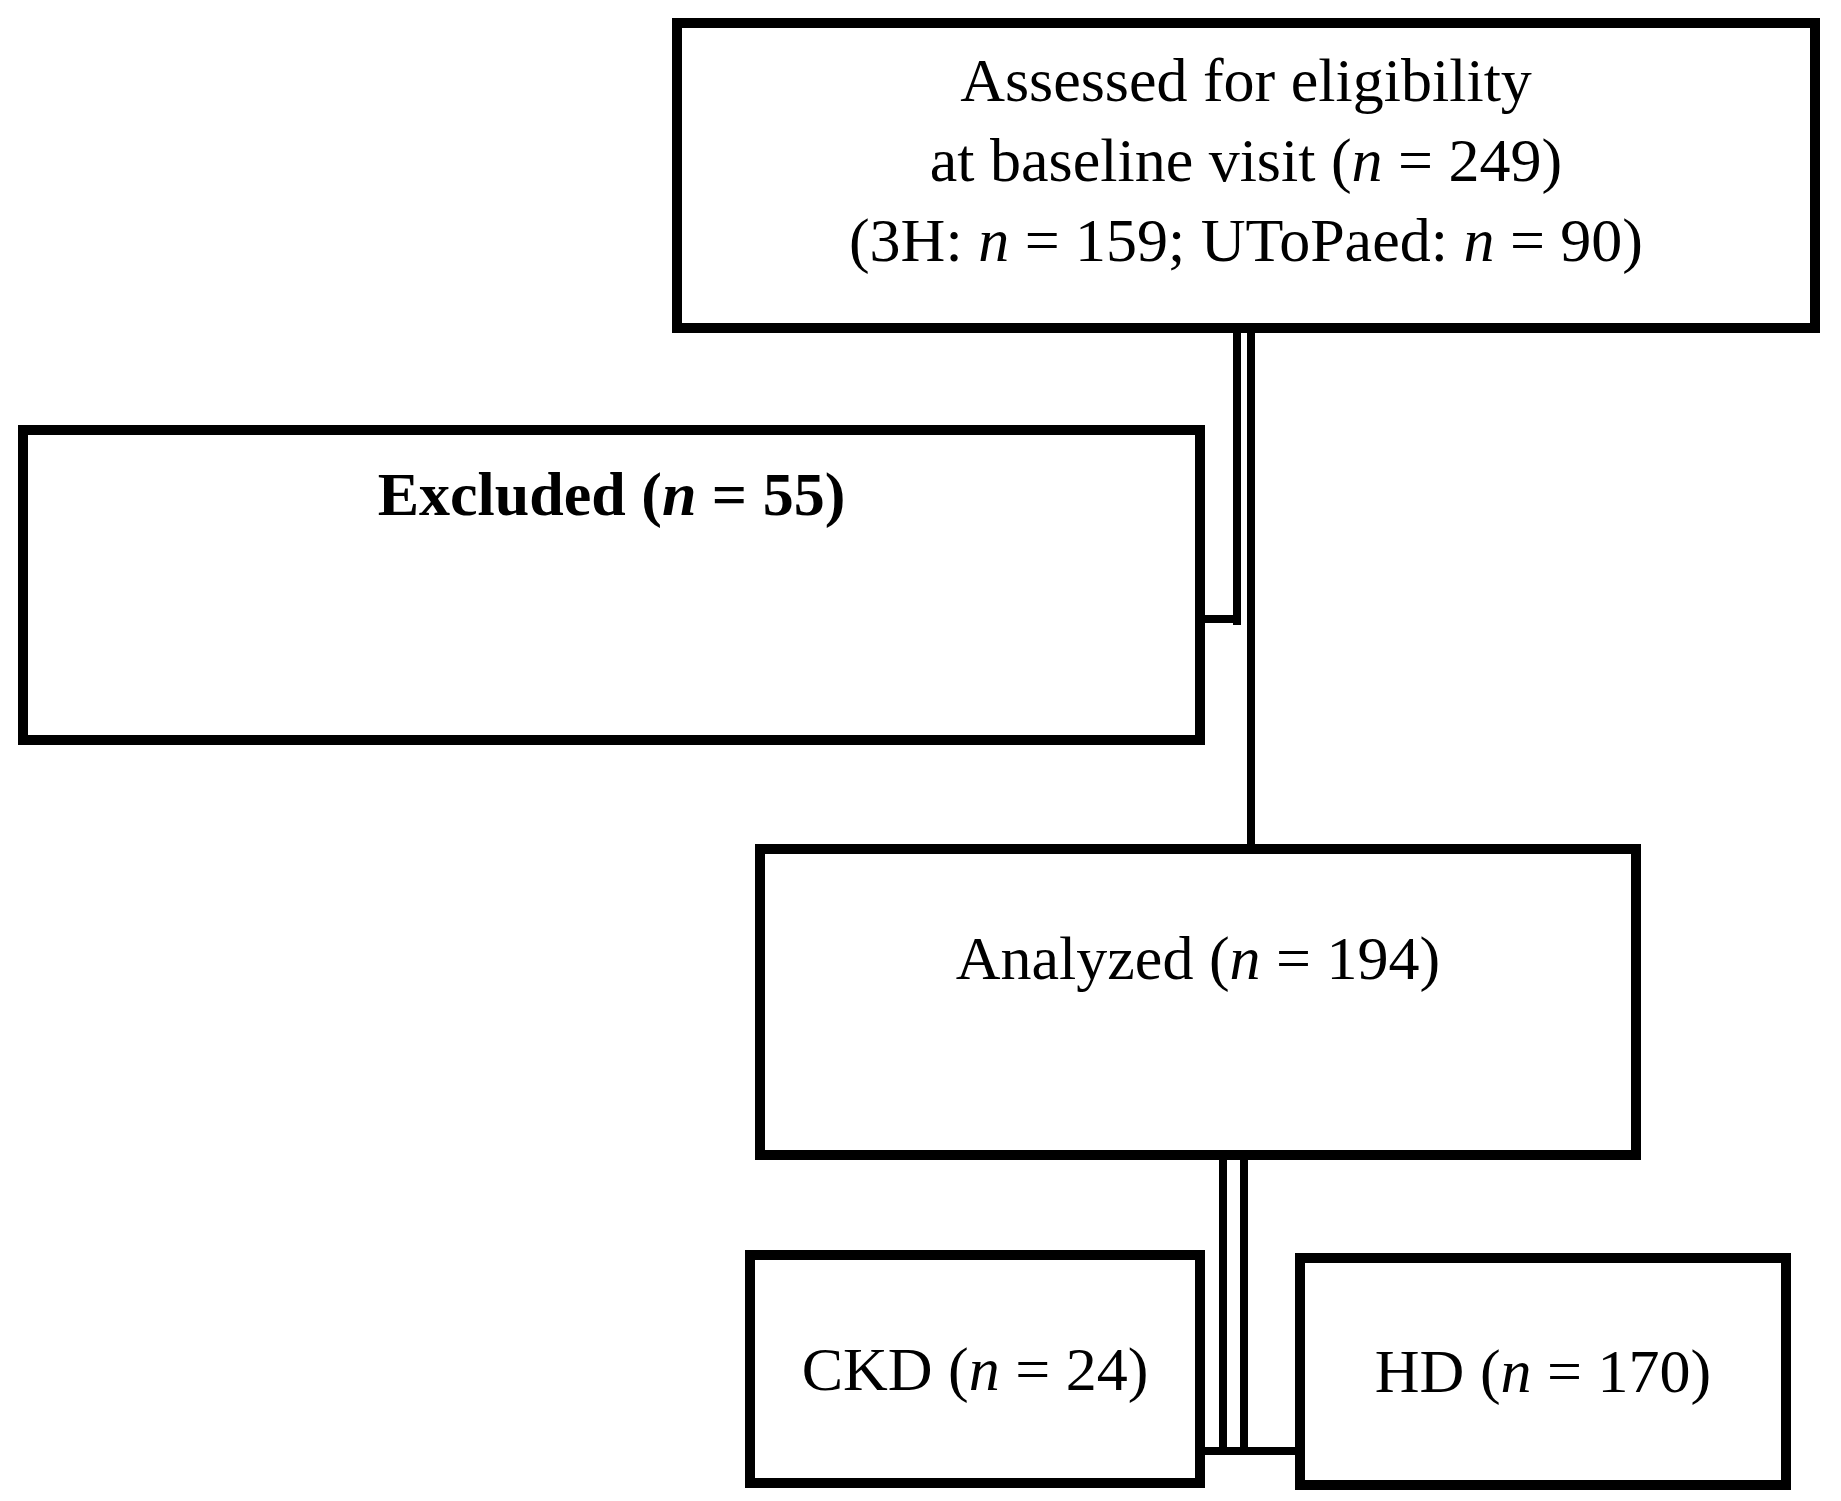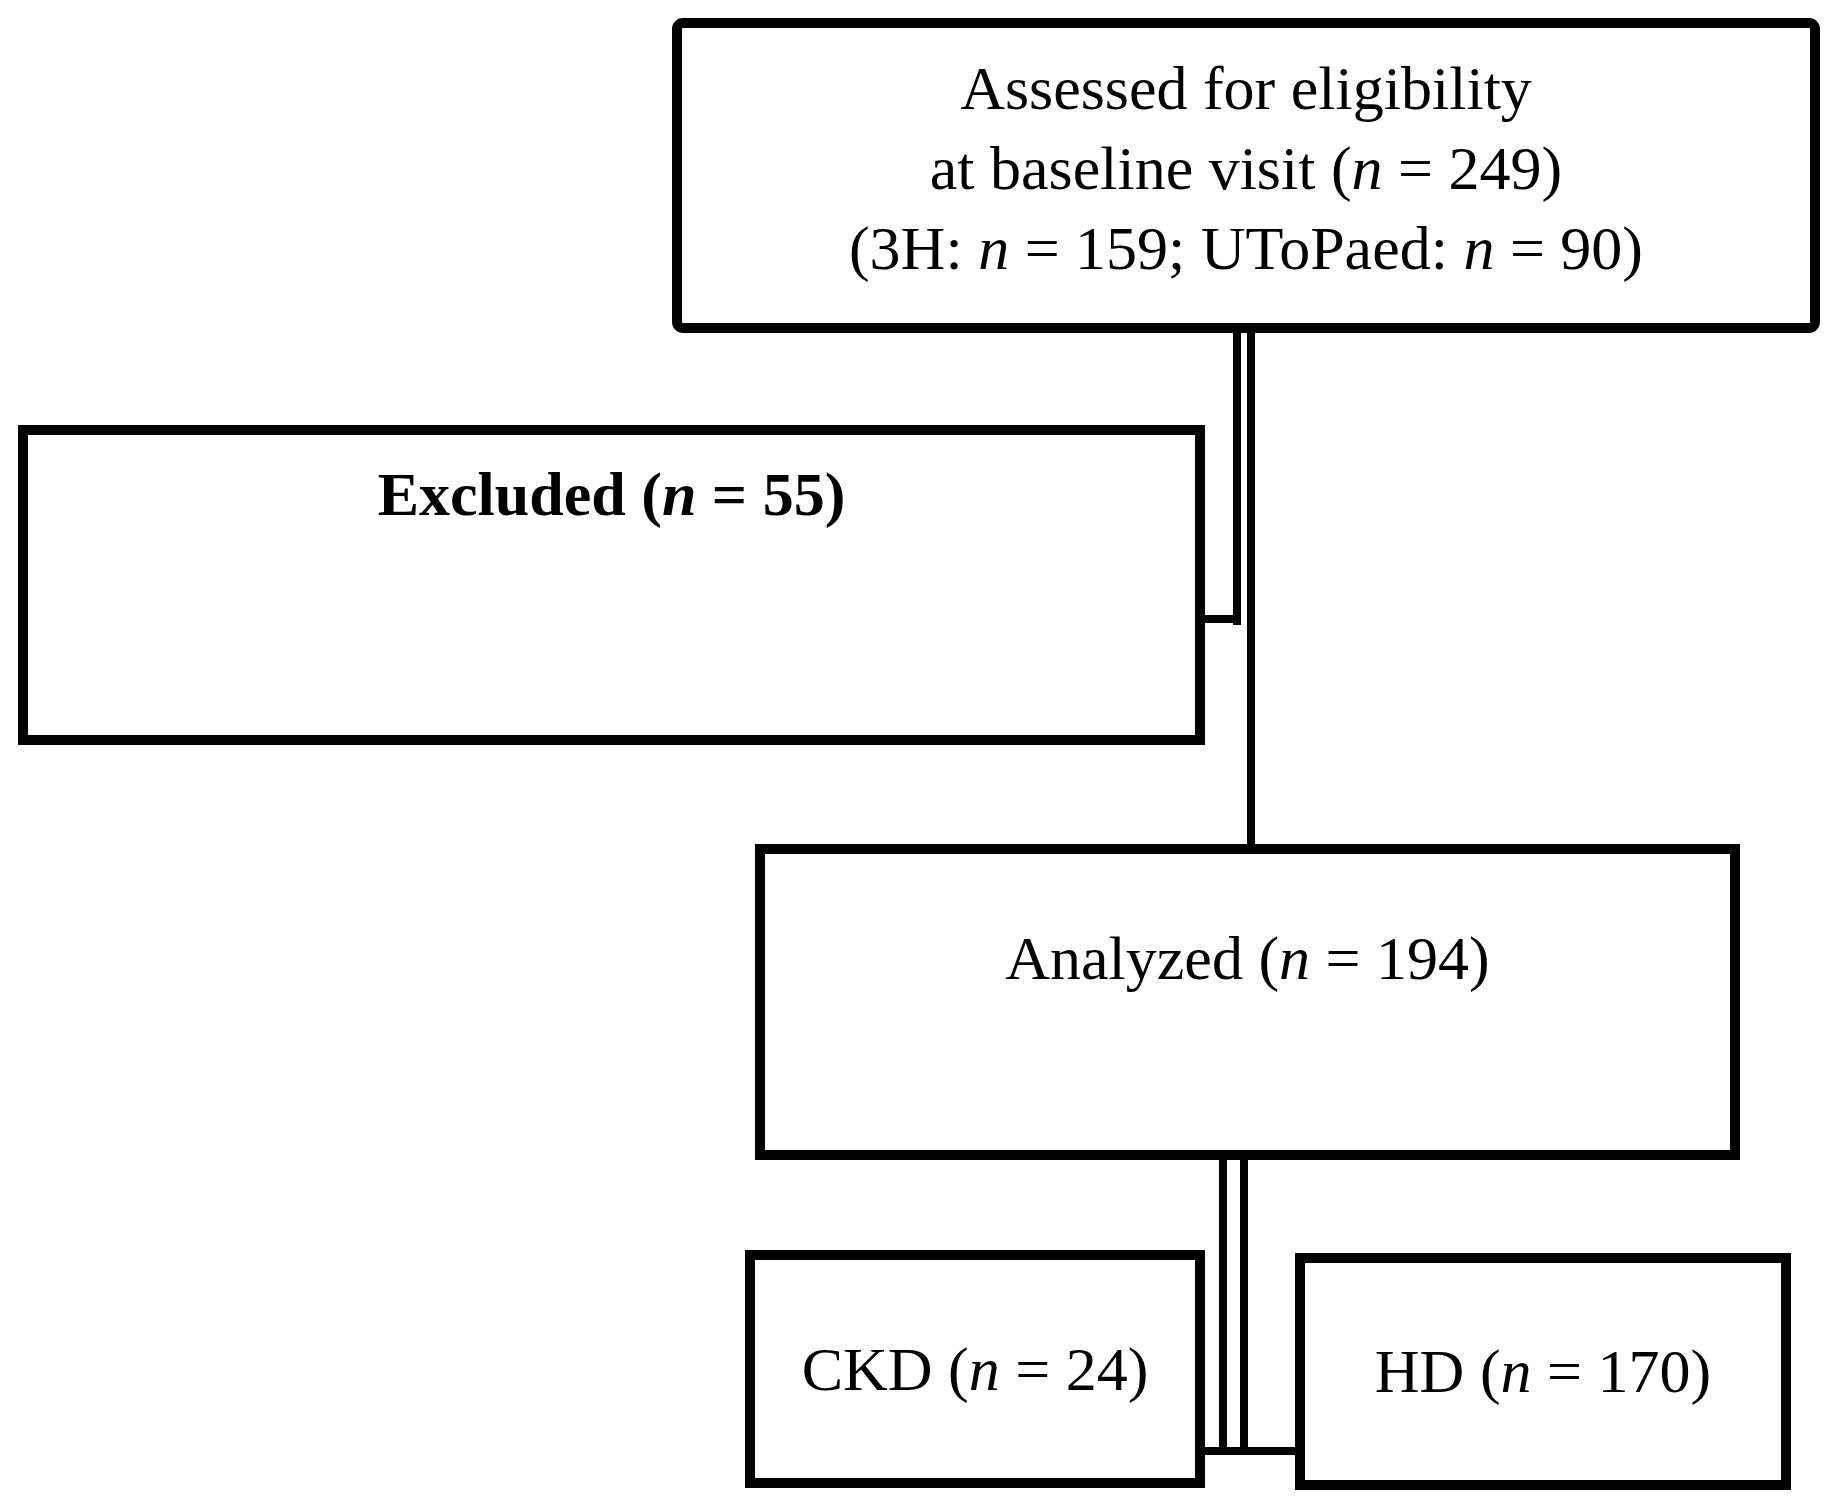--- a/index.html
+++ b/index.html
@@ -32,25 +32,25 @@
     white-space: nowrap;
     width: 100%;
   }
   .it { font-style: italic; }
   .conn {
     position: absolute;
     background: #000000;
     z-index: 1;
   }
   
-  #box-assessed { left: 672px; top: 18px;  width: 1148px; height: 315px; justify-content: flex-start; padding-top: 20px; border-radius: 11px; }
+  #box-assessed { left: 672px; top: 18px;  width: 1148px; height: 315px; justify-content: flex-start; padding-top: 12px; }
   #box-assessed .tline { line-height: 80px; }
   #box-excluded { left: 18px;  top: 425px; width: 1187px; height: 320px; justify-content: flex-start; padding-top: 12px; font-weight: bold; }
   #box-excluded .tline { line-height: 95px; }
-  #box-analyzed { left: 755px; top: 844px; width: 985px;  height: 316px; justify-content: flex-start; padding-top: 58px; }
+  #box-analyzed { left: 755px; top: 844px; width: 886px;  height: 316px; justify-content: flex-start; padding-top: 58px; }
   #box-analyzed .tline { line-height: 92px; }
   #box-ckd { left: 745px;  top: 1250px; width: 460px; height: 238px; justify-content: center; align-items: center; }
   #box-hd  { left: 1295px; top: 1253px; width: 496px; height: 237px; justify-content: center; }
   
   #conn-a-vert { left: 1233px; top: 330px;  width: 8px;  height: 295px; }
   #conn-a-horz { left: 1198px; top: 615px;  width: 43px;  height: 8px; }
   #conn-b-vert { left: 1247px; top: 330px;  width: 8px;  height: 516px; }
   #conn-c-vert { left: 1219px; top: 1158px; width: 8px;  height: 297px; }
   #conn-d-vert { left: 1240px; top: 1158px; width: 8px;  height: 297px; }
   #conn-bottom-horz { left: 1200px; top: 1447px; width: 98px; height: 8px; }

